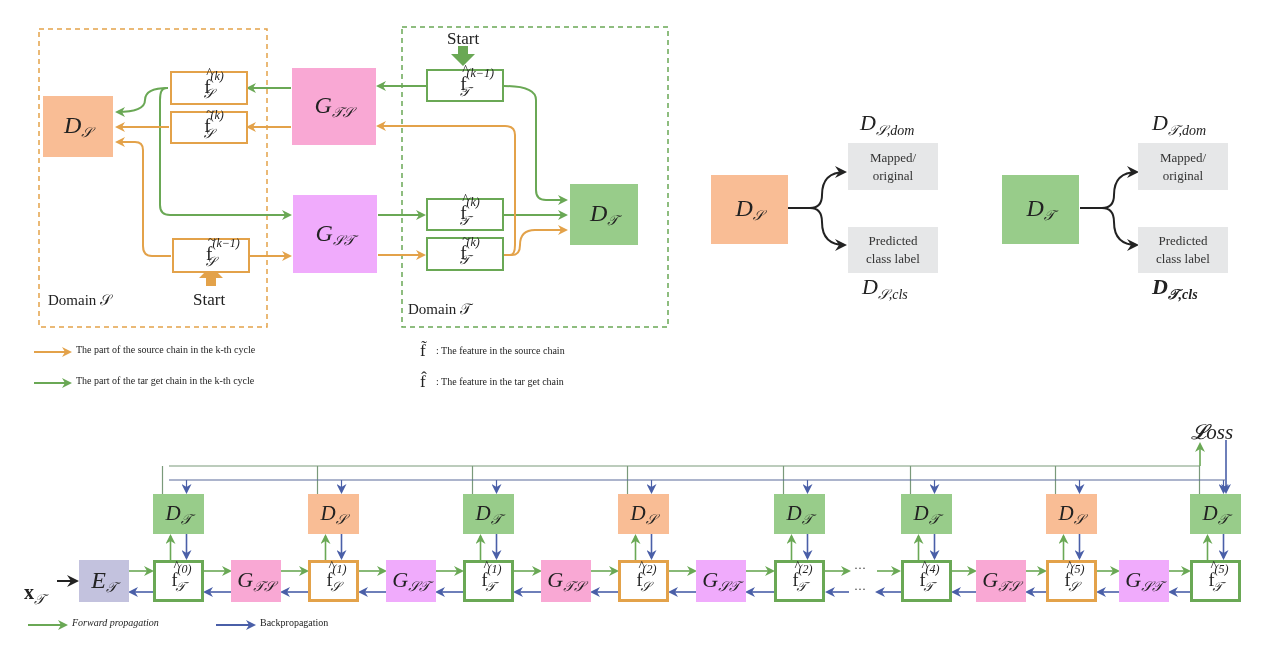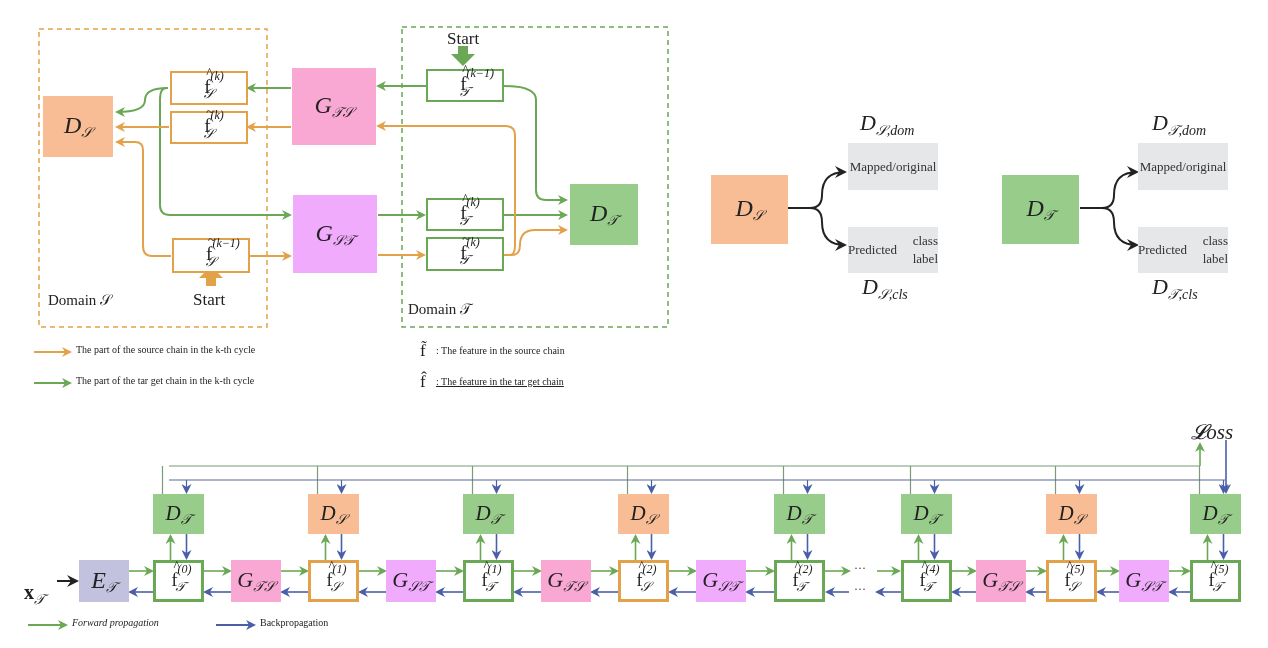--- a/index.html
+++ b/index.html
@@ -5,21 +5,21 @@
   html, body { margin:0; padding:0; background:#ffffff; }
   body { width:1268px; height:648px; position:relative; overflow:hidden;
          font-family:"Liberation Serif", "DejaVu Serif", serif; color:#222; }
   #canvas { position:absolute; left:0; top:0; width:1268px; height:648px; }
   .box { position:absolute; box-sizing:border-box; display:flex; align-items:center; justify-content:center; }
   .ds { background:#f9bd95; }
   .dt { background:#98cc8a; }
   .gts { background:#f9a8d4; }
   .gst { background:#f0abfc; }
   .et { background:#c3c2de; }
-  .gray { background:#e6e7e8; flex-direction:row; font-size:13px; line-height:18px; text-align:right; color:#333; }
+  .gray { background:#e6e7e8; flex-direction:column; font-size:13px; line-height:18px; text-align:left; color:#333; }
   .fbox-o { background:#fff; border:2px solid #e3a24a; }
   .fbox-g { background:#fff; border:2px solid #6aa855; }
   .fbox-o3 { background:#fff; border:3px solid #e3a24a; }
   .fbox-g3 { background:#fff; border:3px solid #6aa855; }
   .sym { font-size:24px; font-style:italic; color:#222; white-space:nowrap; }
   .sym sub { font-size:14px; vertical-align:-4px; }
   .fsym { position:relative; font-size:19px; color:#222; white-space:nowrap; line-height:1; }
   .fsym .acc { position:absolute; left:2px; top:-9px; font-size:14px; }
   .fsym sup { font-size:12px; position:relative; top:-6px; font-style:italic; }
   .fsym sub { font-size:13px; font-style:italic; }
@@ -190,21 +190,21 @@
 <span class="lbl start" style="left:447px;top:29px;">Start</span>
 <span class="lbl start" style="left:193px;top:290px;">Start</span>
 <span class="lbl domain-lbl" style="left:48px;top:292px;text-align:center;">Domain 𝒮</span>
 <span class="lbl domain-lbl" style="left:408px;top:301px;">Domain 𝒯</span>
 
 <span class="lbl legend-text" style="left:76px;top:344px;">The part of the source chain in the  k-th cycle</span>
 <span class="lbl legend-text" style="left:76px;top:375px;">The part of the tar get chain in the k-th cycle</span>
 <span class="lbl" style="left:420px;top:341px;font-size:17px;">f̃</span>
 <span class="lbl legend-text" style="left:436px;top:345px;">: The feature in the source chain</span>
 <span class="lbl" style="left:420px;top:372px;font-size:17px;">f̂</span>
-<span class="lbl legend-text" style="left:436px;top:376px;text-decoration:underline;">: The feature in the tar get chain</span>
+<span class="lbl legend-text" style="left:436px;top:376px;">: The feature in the tar get chain</span>
 
 <div class="box ds" style="left:711px;top:175px;width:77px;height:69px;">
   <span class="sym"><span>D</span><sub>𝒮</sub></span>
 </div>
 <span class="lbl small-sym" style="left:860px;top:110px;"><span>D</span><sub>𝒮,dom</sub></span>
 <div class="box gray" style="left:848px;top:143px;width:90px;height:47px;">
   <span>Mapped/</span>
     <span>original</span>
 </div>
 <div class="box gray" style="left:848px;top:227px;width:90px;height:46px;">
@@ -218,21 +218,21 @@
 </div>
 <span class="lbl small-sym" style="left:1152px;top:110px;"><span>D</span><sub>𝒯,dom</sub></span>
 <div class="box gray" style="left:1138px;top:143px;width:90px;height:47px;">
   <span>Mapped/</span>
     <span>original</span>
 </div>
 <div class="box gray" style="left:1138px;top:227px;width:90px;height:46px;">
   <span>Predicted</span>
     <span>class label</span>
 </div>
-<span class="lbl small-sym" style="left:1152px;top:274px;"><span>D</span><sub>𝒯,cls</sub></span>
+<span class="lbl small-sym" style="left:1152px;top:274px;font-weight:bold;"><span>D</span><sub>𝒯,cls</sub></span>
 
 <span class="lbl xt" style="left:24px;top:566px;"><span>x</span><sub style="font-size:14px;font-style:italic;font-weight:normal;">𝒯</sub></span>
 <div class="box et" style="left:79px;top:560px;width:50px;height:42px;">
   <span class="sym"><span>E</span><sub>𝒯</sub></span>
 </div>
 <span class="lbl loss" style="left:1191px;top:420px;">𝓛oss</span>
 <div id="chain-layer">
     <div class="box dt" style="left: 153px; top: 494px; width: 51px; height: 40px;">
       <span class="sym" style="font-size:21px"><span>D</span><sub>𝒯</sub></span>
     </div>

